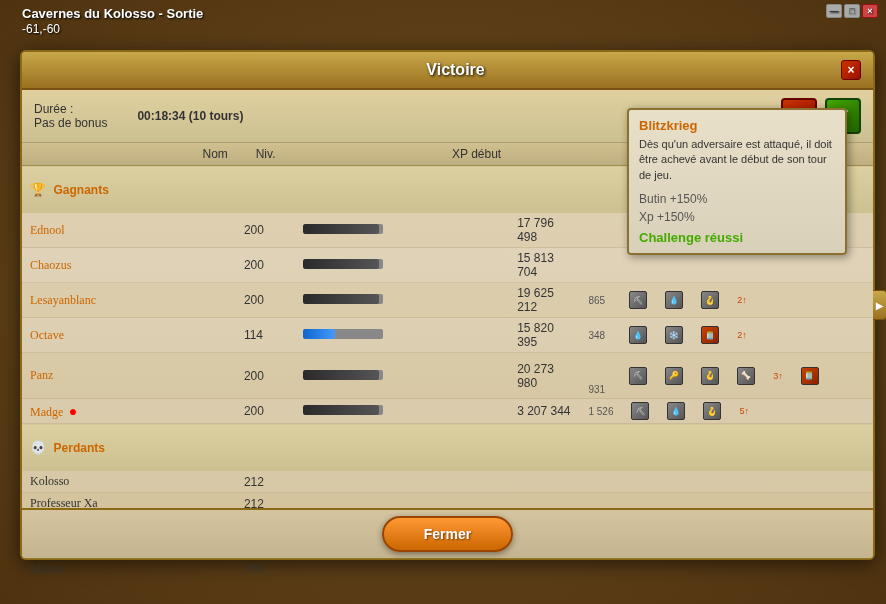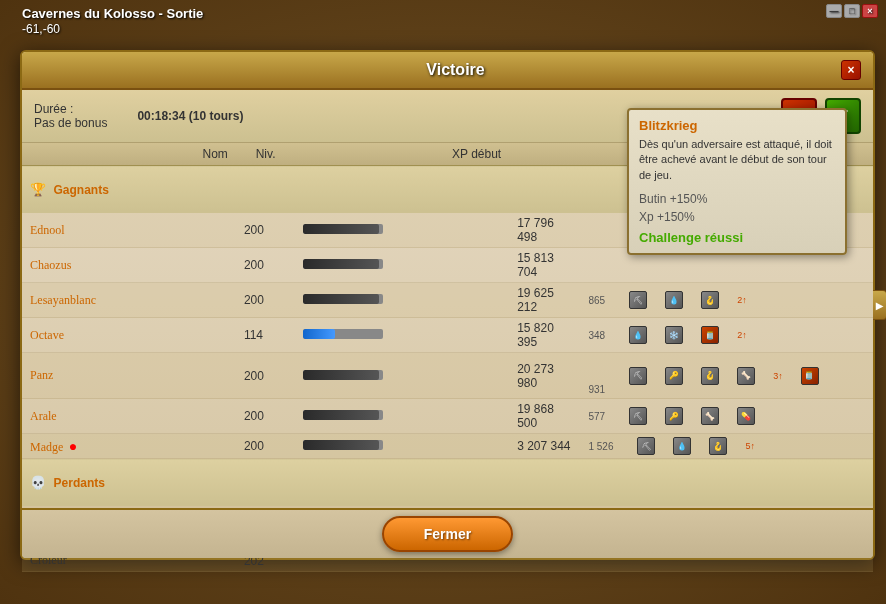--- a/index.html
+++ b/index.html
@@ -491,49 +491,32 @@
                 <div class="item-icon">⛏</div>
                 <div class="item-icon">🔑</div>
                 <div class="item-icon">🪝</div>
                 <div class="item-icon">🦴</div>
                 <sup class="item-count">3↑</sup>
                 <div class="item-icon" style="background:linear-gradient(135deg,#cc4400,#882200);">🫙</div>
               </div>
             </td>
           </tr>
           <tr class="data-row">
-            <td><span class="player-name">Arale</span></td>
-            <td class="center">200</td>
-            <td>
-              <div class="xp-bar-container"><div class="xp-bar-fill" style="width:95%"></div></div>
-            </td>
-            <td class="xp-number">19 868 500</td>
-            <td>
-              <div class="items-cell">
-                <span style="margin-right:6px;color:#555;">577</span>
-                <div class="item-icon">⛏</div>
-                <div class="item-icon">🔑</div>
-                <div class="item-icon">🦴</div>
-                <div class="item-icon">💊</div>
-              </div>
-            </td>
-          </tr>
-          <tr class="data-row">
             <td>
               <span class="player-name">Madge</span>
               <span class="red-dot">●</span>
             </td>
             <td class="center">200</td>
             <td>
               <div class="xp-bar-container"><div class="xp-bar-fill" style="width:95%"></div></div>
             </td>
             <td class="xp-number">3 207 344</td>
             <td>
               <div class="items-cell">
-                <span style="margin-right:6px;color:#555;">1 526</span>
+                <span style="margin-right:0;color:#555;">1 526</span>
                 <div class="item-icon">⛏</div>
                 <div class="item-icon">💧</div>
                 <div class="item-icon">🪝</div>
                 <sup class="item-count">5↑</sup>
               </div>
             </td>
           </tr>
 
           <tr class="section-header">
             <td colspan="5">

